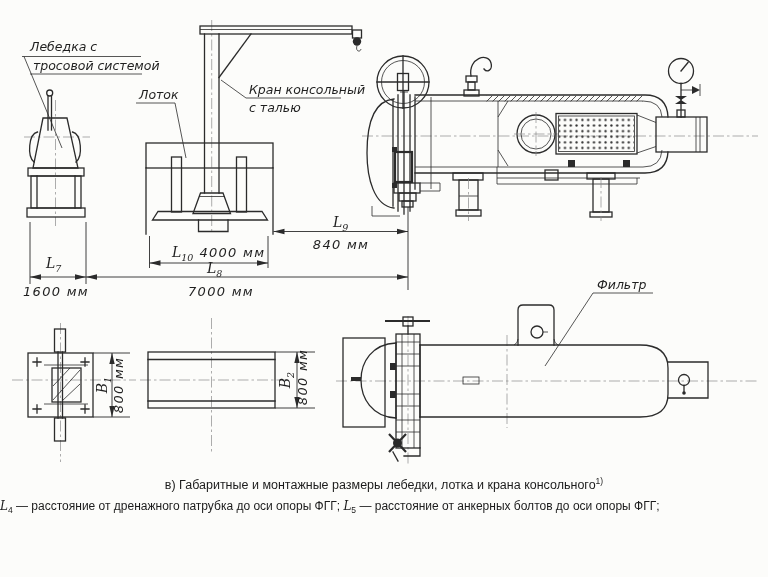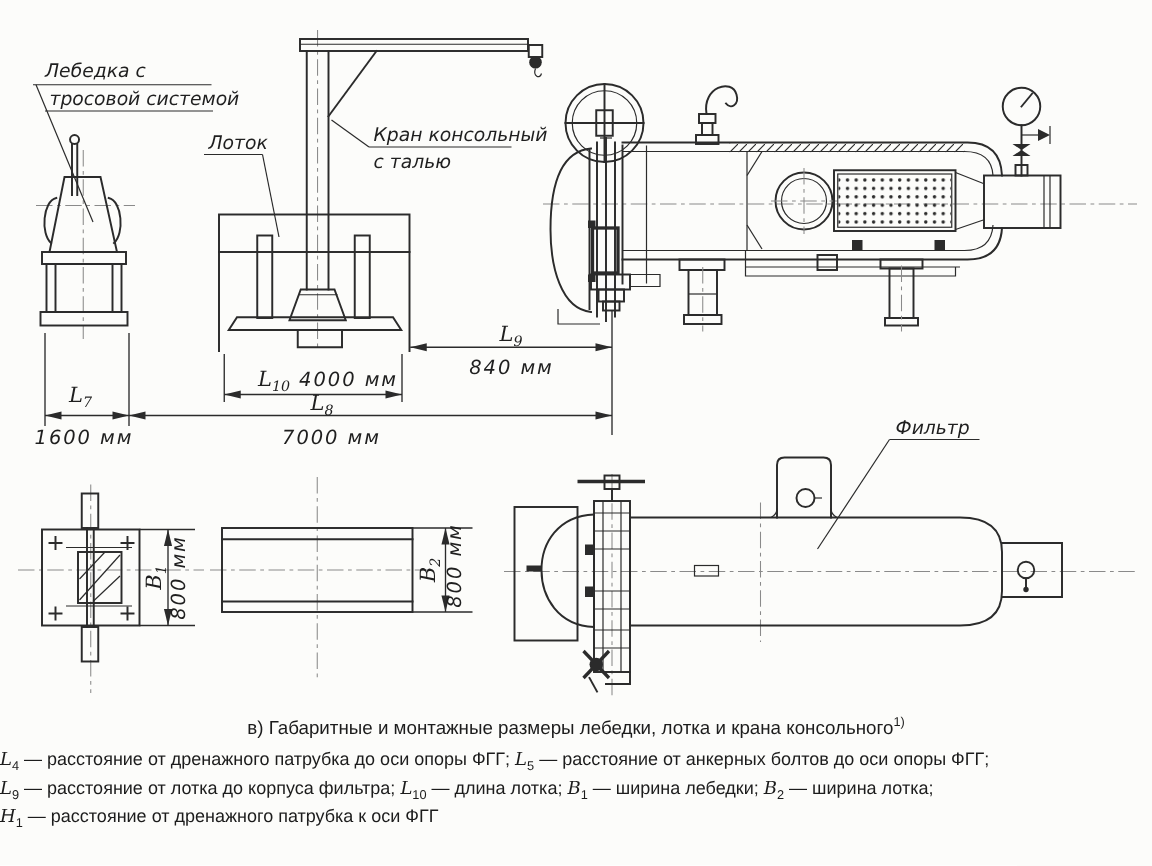--- a/index.html
+++ b/index.html
@@ -12,21 +12,21 @@
   .fillb{fill:#2b2b2b;stroke:none}
   .cl{stroke:#8a8a8a;stroke-width:0.7;stroke-dasharray:11 3 2.5 3;fill:none}
   .dim{stroke:#2b2b2b;stroke-width:0.9;fill:none}
   text{fill:#1f1f1f}
   .hand{font:italic 12.5px "DejaVu Sans",sans-serif}
   .dimsym{font:italic 14px "DejaVu Serif",serif}
   .svgsub{font-size:9.5px}
   .dimval{font:italic 13px "DejaVu Sans",sans-serif;letter-spacing:1.3px}
   .caption{position:absolute;left:0;top:476px;width:768px;text-align:center;font-size:12.5px}
   .caption sup{font-size:8.5px}
-  .legend{position:absolute;left:0;top:499px;width:608px;text-align:left}
+  .legend{position:absolute;left:0;top:499px;width:608px;text-align:right}
   .legend-line{font-size:12px;line-height:14.6px;white-space:nowrap}
   .legend-line i{font-family:"DejaVu Serif",serif;font-style:italic}
   .legend-line sub,.caption sub{font-size:8.5px}
 </style>
 </head>
 <body>
 
 <div id="page">
 <svg width="768" height="470" viewBox="0 0 768 470">
   <defs>
@@ -334,16 +334,14 @@
       <text class="hand" x="597" y="289">Фильтр</text>
       <line class="thin" x1="593" y1="293" x2="653" y2="293"></line>
       <line class="thin" x1="593" y1="293" x2="545" y2="366"></line>
     </g>
   </g>
 </svg>
 
 <div class="caption"><span>в) Габаритные и монтажные размеры лебедки, лотка и крана консольного</span><sup>1)</sup></div>
 <div class="legend">
       <div class="legend-line"><i>L</i><sub>4</sub> — расстояние от дренажного патрубка до оси опоры ФГГ; <i>L</i><sub>5</sub> — расстояние от анкерных болтов до оси опоры ФГГ;</div>
-      <div class="legend-line"><i>L</i><sub>9</sub> — расстояние от лотка до корпуса фильтра; <i>L</i><sub>10</sub> — длина лотка; <i>B</i><sub>1</sub> — ширина лебедки; <i>B</i><sub>2</sub> — ширина лотка;</div>
-      <div class="legend-line"><i>H</i><sub>1</sub> — расстояние от дренажного патрубка к оси ФГГ</div>
     </div>
 </div>
 
 </body></html>

